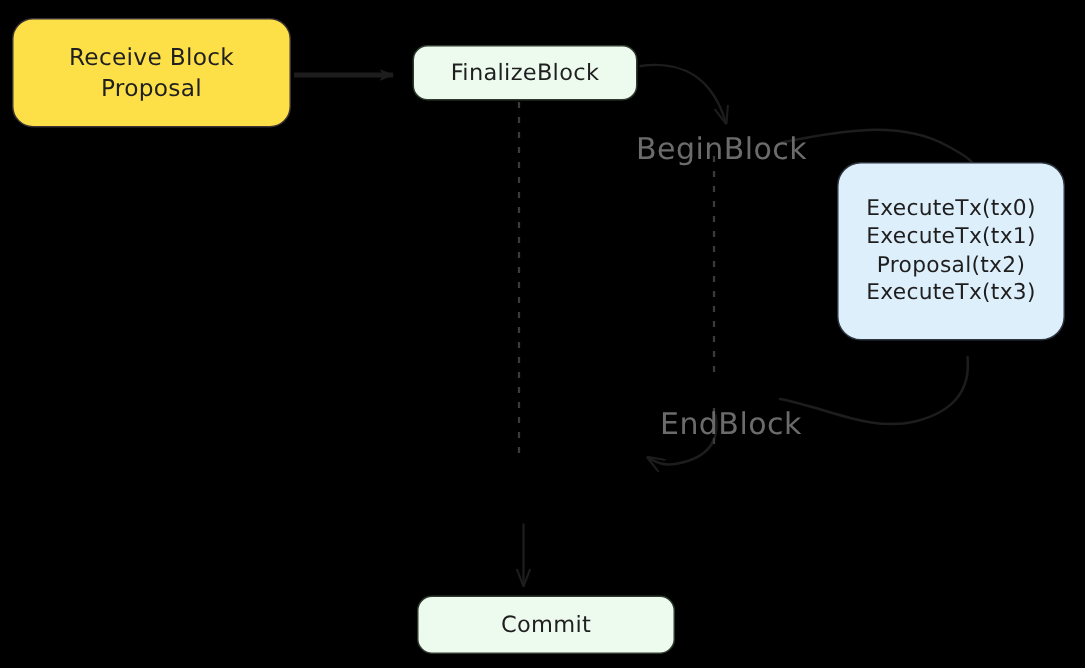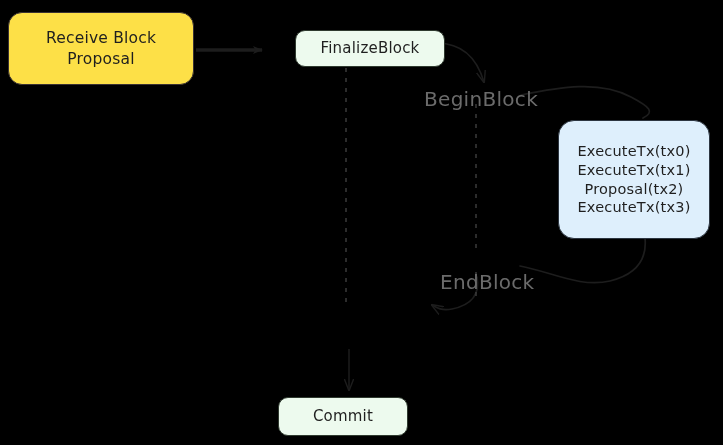--- a/index.html
+++ b/index.html
@@ -51,37 +51,36 @@
     background: #fde047;
     border-color: #3a3233;
     border-radius: 14px;
     font-size: 15.5px;
   }
   #node-finalize-block {
     left: 275px; top: 30px; width: 150px; height: 37px;
     background: #edfaee;
     border-color: #2f3a2f;
     font-size: 15px;
-    margin-left: 20px;
   }
   #node-execute-tx {
-    left: 558px; top: 120px; width: 152px; height: 119px;
+    left: 558px; top: 108px; width: 152px; height: 119px;
     background: #deeffc;
     border-color: #2c3540;
     border-radius: 16px;
     font-size: 14.5px;
   }
   #node-consensus {
     left: 278px; top: 310px; width: 150px; height: 38px;
     background: #edfaee;
     border-color: #2f3a2f;
     font-size: 15px;
   }
   #node-commit {
-    left: 278px; top: 397px; width: 130px; height: 39px;
+    left: 278px; top: 397px; width: 172px; height: 39px;
     background: #edfaee;
     border-color: #2f3a2f;
     font-size: 15px;
   }
   .edge-label {
     position: absolute;
     color: #6b6b6b;
     font-size: 20px;
     font-family: "DejaVu Sans", sans-serif;
     white-space: nowrap;

